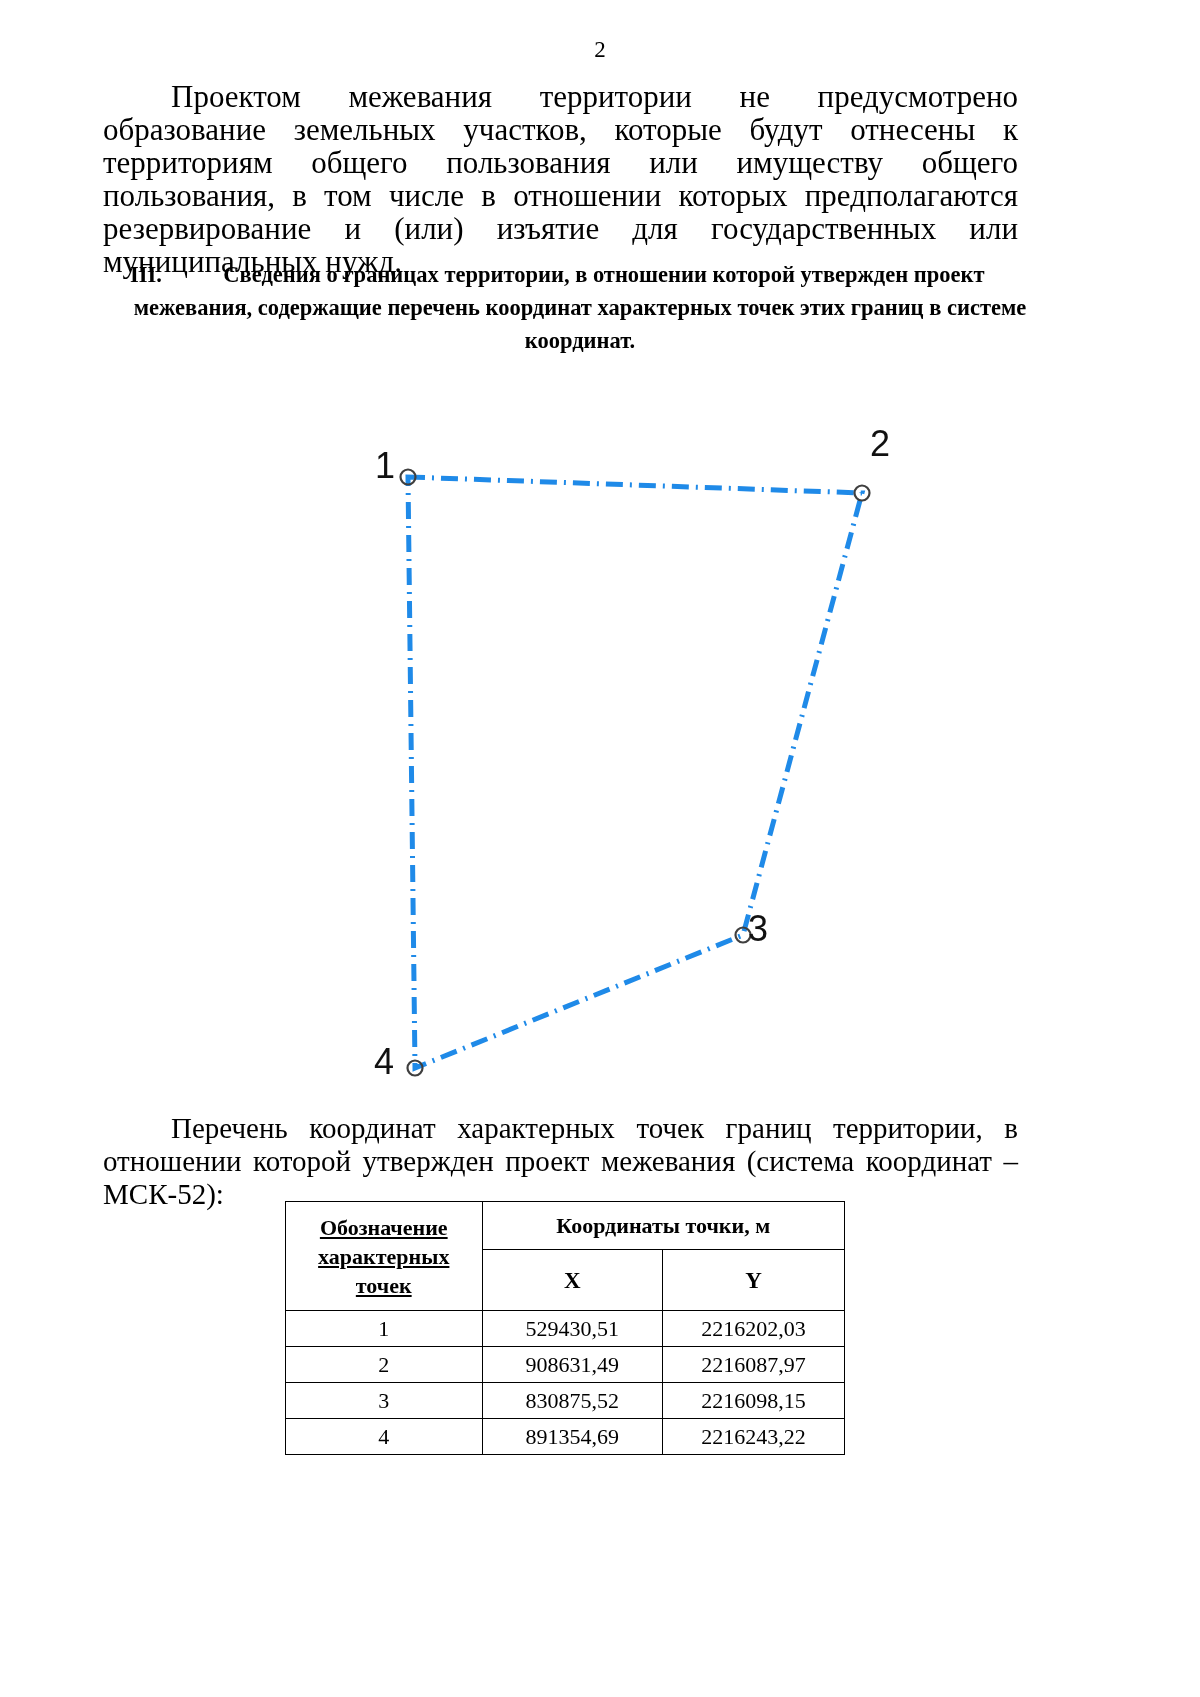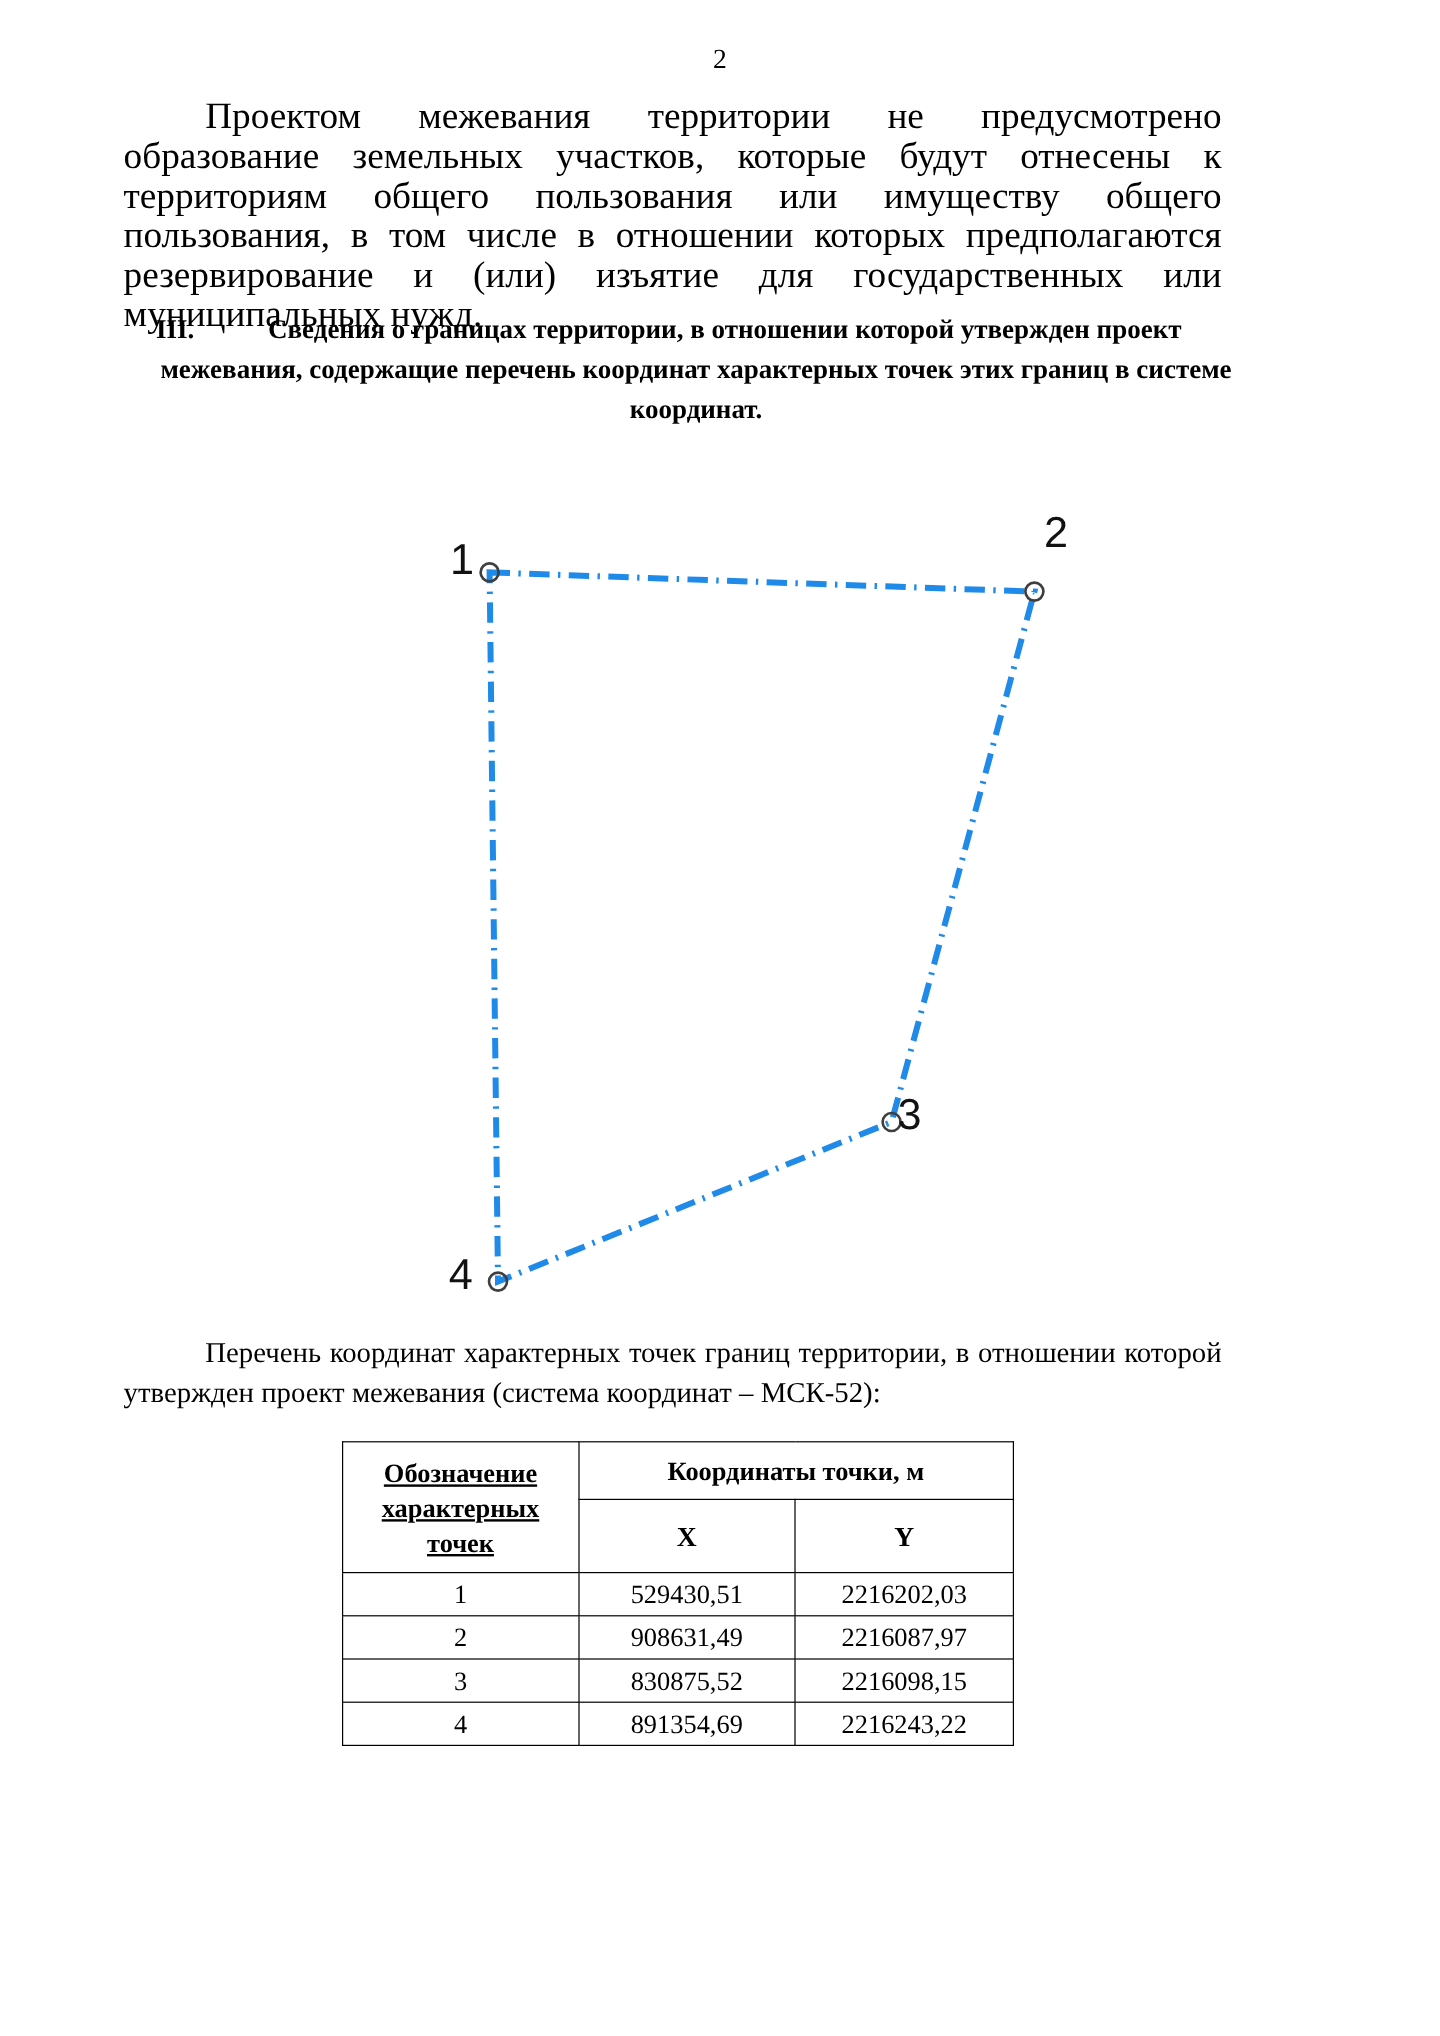--- a/index.html
+++ b/index.html
@@ -65,21 +65,21 @@
     height: 720px;
   }
   .diagram svg {
     display: block;
   }
   .intro-text {
     position: absolute;
     left: 103px;
     top: 1112px;
     width: 915px;
-    font-size: 24px;
+    font-size: 29px;
     line-height: 33px;
     text-align: justify;
     text-indent: 68px;
   }
   table.coords {
     position: absolute;
     left: 285px;
     top: 1201px;
     width: 560px;
     border-collapse: collapse;

